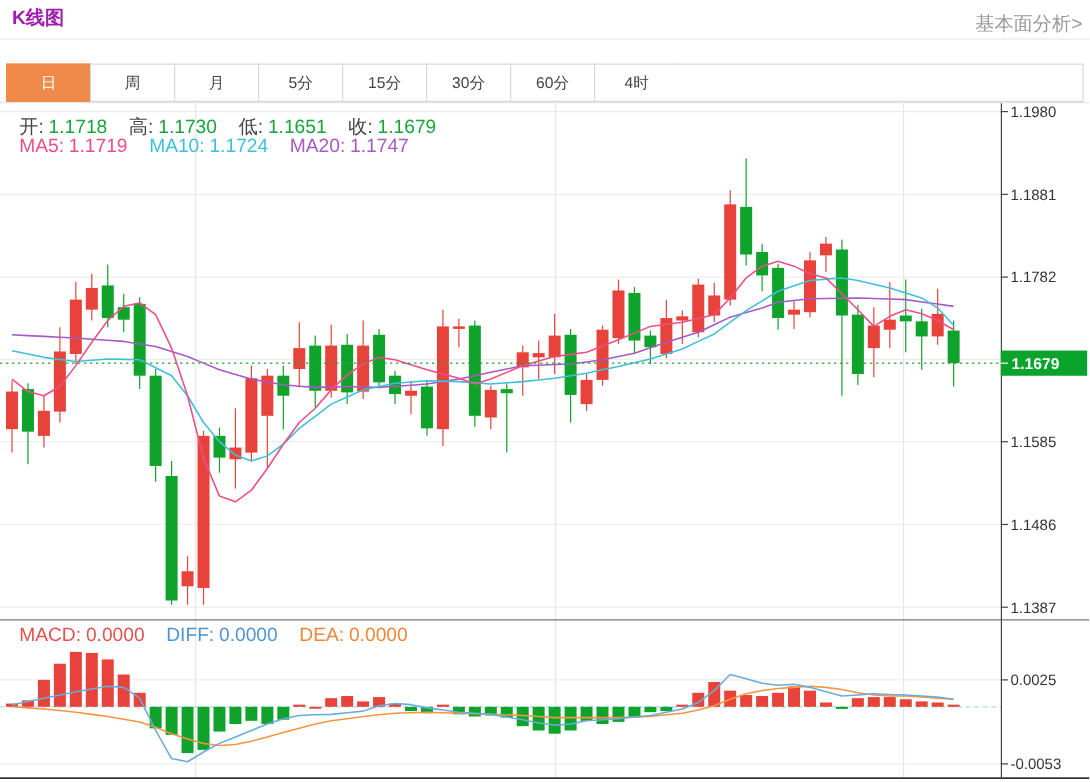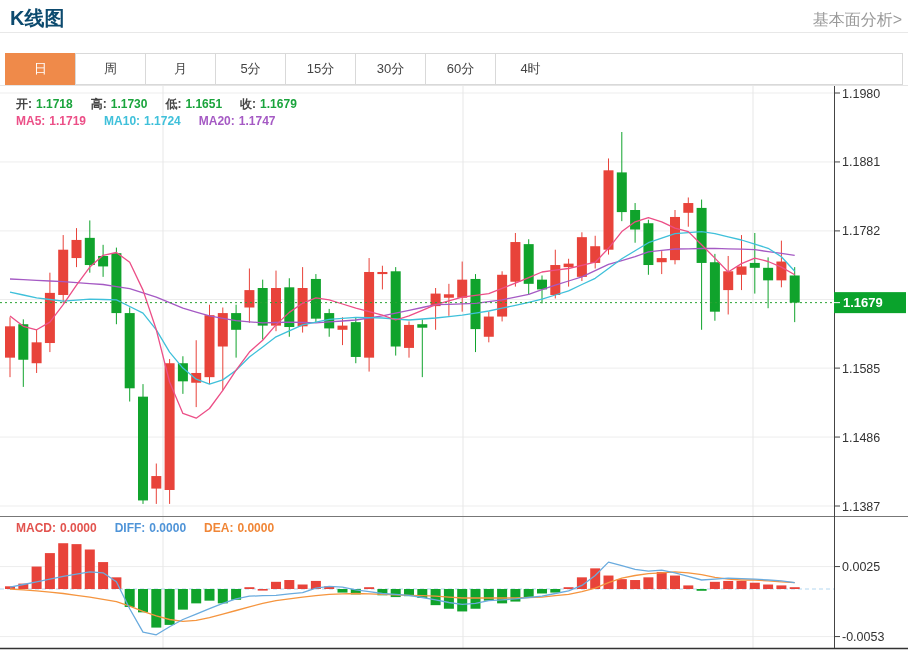--- a/index.html
+++ b/index.html
@@ -1,28 +1,28 @@
 <!DOCTYPE html>
 <html><head>
 <meta charset="utf-8">
 <style>
   html,body{margin:0;padding:0;background:#fff;width:908px;height:652px;overflow:hidden;
     font-family:"Liberation Sans","DejaVu Sans",sans-serif;}
   #stage{position:relative;width:908px;height:652px;background:#fff;}
   #chart-svg{position:absolute;left:0;top:0;}
-  .hdr-title{position:absolute;left:10px;top:5px;font-size:20px;font-weight:bold;color:#0c4a6e;}
+  .hdr-title{position:absolute;left:10px;top:5px;font-size:16px;font-weight:bold;color:#a21caf;}
   .hdr-link{position:absolute;right:6px;top:10px;font-size:16px;color:#999;text-decoration:none;cursor:pointer;}
   .hdr-divider{position:absolute;left:0;top:32px;width:908px;border-top:1px solid #e8e8e8;}
   .tabbar{position:absolute;left:5px;top:53px;width:898px;height:32px;display:flex;}
   .tab{width:69px;height:30px;line-height:30px;text-align:center;font-size:13px;color:#444;
     background:#fff;border:1px solid #d9d9d9;margin-left:-1px;cursor:pointer;box-sizing:content-box;}
   .tab:first-child{margin-left:0;}
   .tab.selected{background:#ef8a4a;border-color:#ef8a4a;color:#fff;}
   .tab-filler{flex:1;border:1px solid #d9d9d9;border-left:none;margin-left:-1px;background:#fff;}
-  .legend{position:absolute;left:16px;font-size:12px;white-space:nowrap;pointer-events:none;font-weight:bold;}
+  .legend{position:absolute;left:16px;font-size:16px;white-space:nowrap;pointer-events:none;}
   .legend span{margin-right:4px;}
   .legend .grp{margin-right:14px;}
 </style>
 </head>
 <body>
 
 <div id="stage">
   <svg id="chart-svg" width="908" height="652">
       <g>
         <line x1="0" y1="93" x2="834" y2="93" stroke="#ededed" stroke-width="1"></line>

